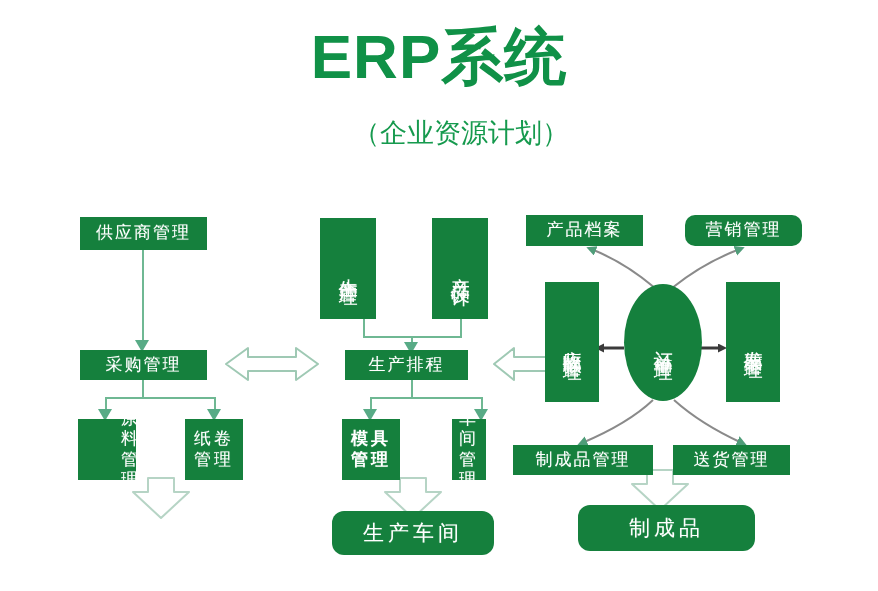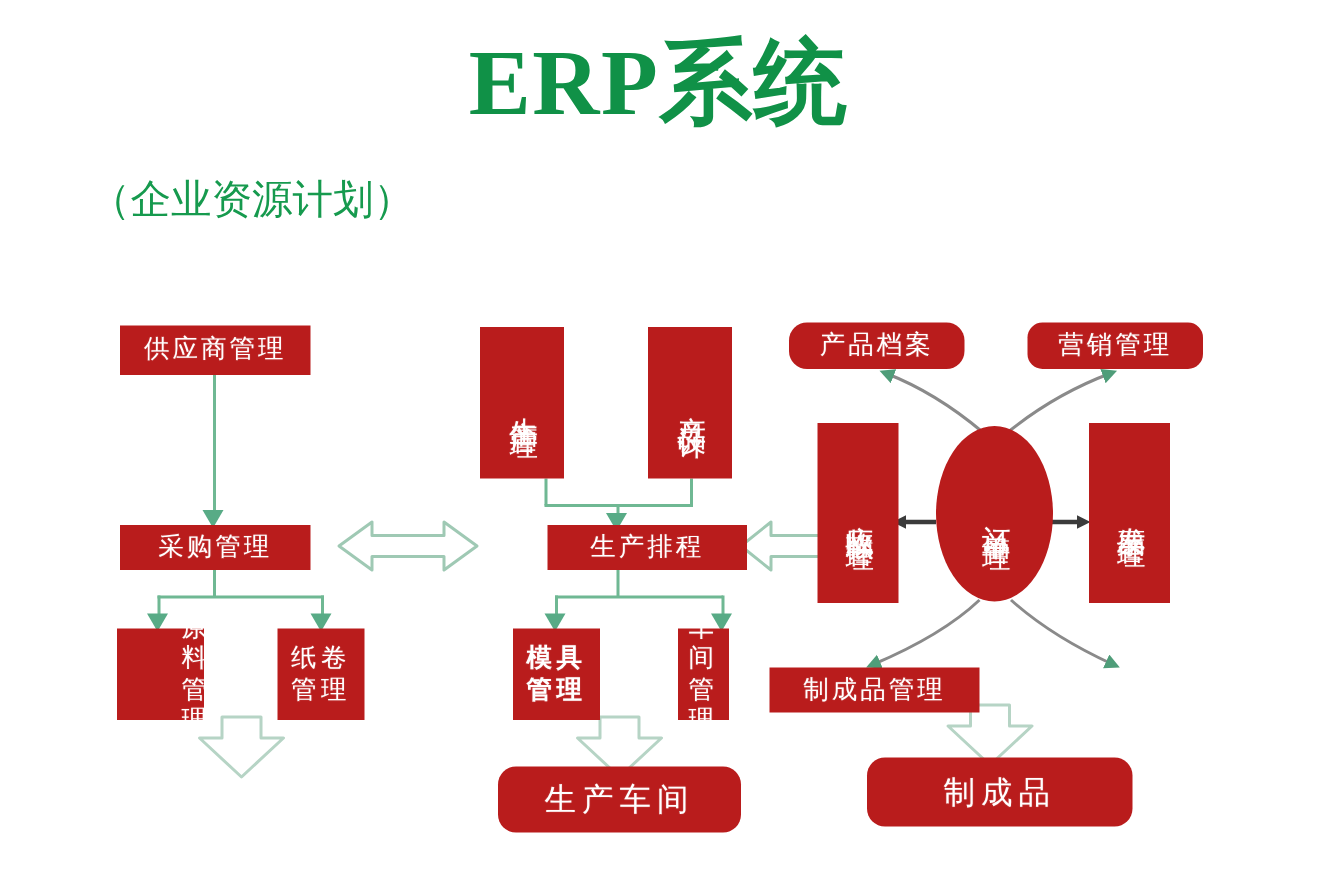--- a/index.html
+++ b/index.html
@@ -9,43 +9,43 @@
     font-family:"Liberation Serif","DejaVu Serif",serif;
     overflow:hidden;
     position:relative;
   }
   #root{position:relative;width:878px;height:591px;}
 
   
   .title{
     position:absolute;left:0;top:24px;width:878px;
     text-align:center;
-    font-family:Liberation Serif, serif;
+    font-family:Liberation Sans, sans-serif;
     font-weight:bold;
     font-size:62px;
     letter-spacing:1px;
     color:#109147;
     line-height:1.05;
     white-space:nowrap;
   }
   .subtitle{
     position:absolute;left:0;top:115px;width:878px;
-    text-align:left;
+    text-align:center;
     font-family:"DejaVu Sans","Liberation Sans",sans-serif;
     font-size:27px;
     color:#169a4e;
     white-space:nowrap;
-    padding-left:60px;
+    padding-left:44px;
     box-sizing:border-box;
   }
 
   
   .node{
     position:absolute;
-    background:#b91c1c;
+    background:#15803d;
     color:#ffffff;
     display:flex;
     align-items:center;
     justify-content:center;
     text-align:center;
     font-size:17px;
     letter-spacing:2px;
     box-sizing:border-box;
     line-height:1.18;
     text-shadow:0 0 1px rgba(255,255,255,.35);
@@ -188,38 +188,39 @@
 管理</div>
 
   <div class="node two-line" style="left:185px;top:419px;width:58px;height:61px;">纸卷
 管理</div>
 
 
   <div class="node vert" style="left:320px;top:218px;width:56px;height:101px;">生产管理</div>
 
   <div class="node vert" style="left:432px;top:218px;width:56px;height:101px;">产品设计</div>
 
-  <div class="node" style="left:365px;top:350px;width:133px;height:30px;">生产排程</div>
+  <div class="node" style="left:345px;top:350px;width:123px;height:30px;">生产排程</div>
 
   <div class="node two-line" style="left:342px;top:419px;width:58px;height:61px;font-weight:bold;">模具
 管理</div>
 
   <div class="node two-line" style="left:452px;top:419px;width:34px;height:61px;">车间
 管理</div>
 
   <div class="node rounded" style="left:332px;top:511px;width:162px;height:44px;">生产车间</div>
 
-  <div class="node" style="left:526px;top:215px;width:117px;height:31px;border-radius:12px;">产品档案</div>
+  <div class="node" style="left:526px;top:215px;width:117px;height:31px;">产品档案</div>
 
   <div class="node" style="left:685px;top:215px;width:117px;height:31px;border-radius:10px;">营销管理</div>
 
   <div class="node vert" style="left:545px;top:282px;width:54px;height:120px;">应收款管理</div>
 
   <div class="node ellipse" style="left:624px;top:284px;width:78px;height:117px;">订单管理</div>
 
   <div class="node vert" style="left:726px;top:282px;width:54px;height:120px;">发票管理</div>
 
   <div class="node" style="left:513px;top:445px;width:140px;height:30px;">制成品管理</div>
 
+  <div class="node" style="left:673px;top:445px;width:117px;height:30px;">送货管理</div>
 
   <div class="node rounded" style="left:578px;top:505px;width:177px;height:46px;">制成品</div>
 
 </div>
 
 </body></html>

